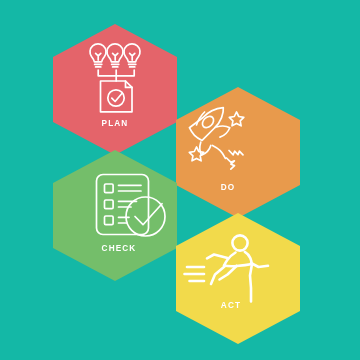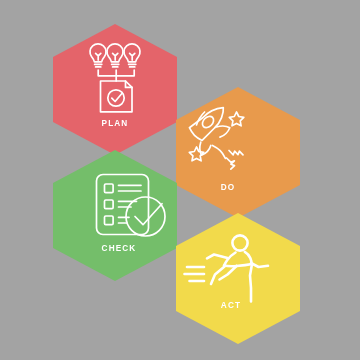--- a/index.html
+++ b/index.html
@@ -11,21 +11,21 @@
   body {
     width: 360px;
     height: 360px;
     overflow: hidden;
     font-family: "Liberation Sans", sans-serif;
   }
   #stage {
     position: relative;
     width: 360px;
     height: 360px;
-    background: #a3a3a3;
+    background: #14b8a6;
   }
   #stage svg.root {
     position: absolute;
     left: 0;
     top: 0;
     width: 360px;
     height: 360px;
     display: block;
   }
   .hex-label {

